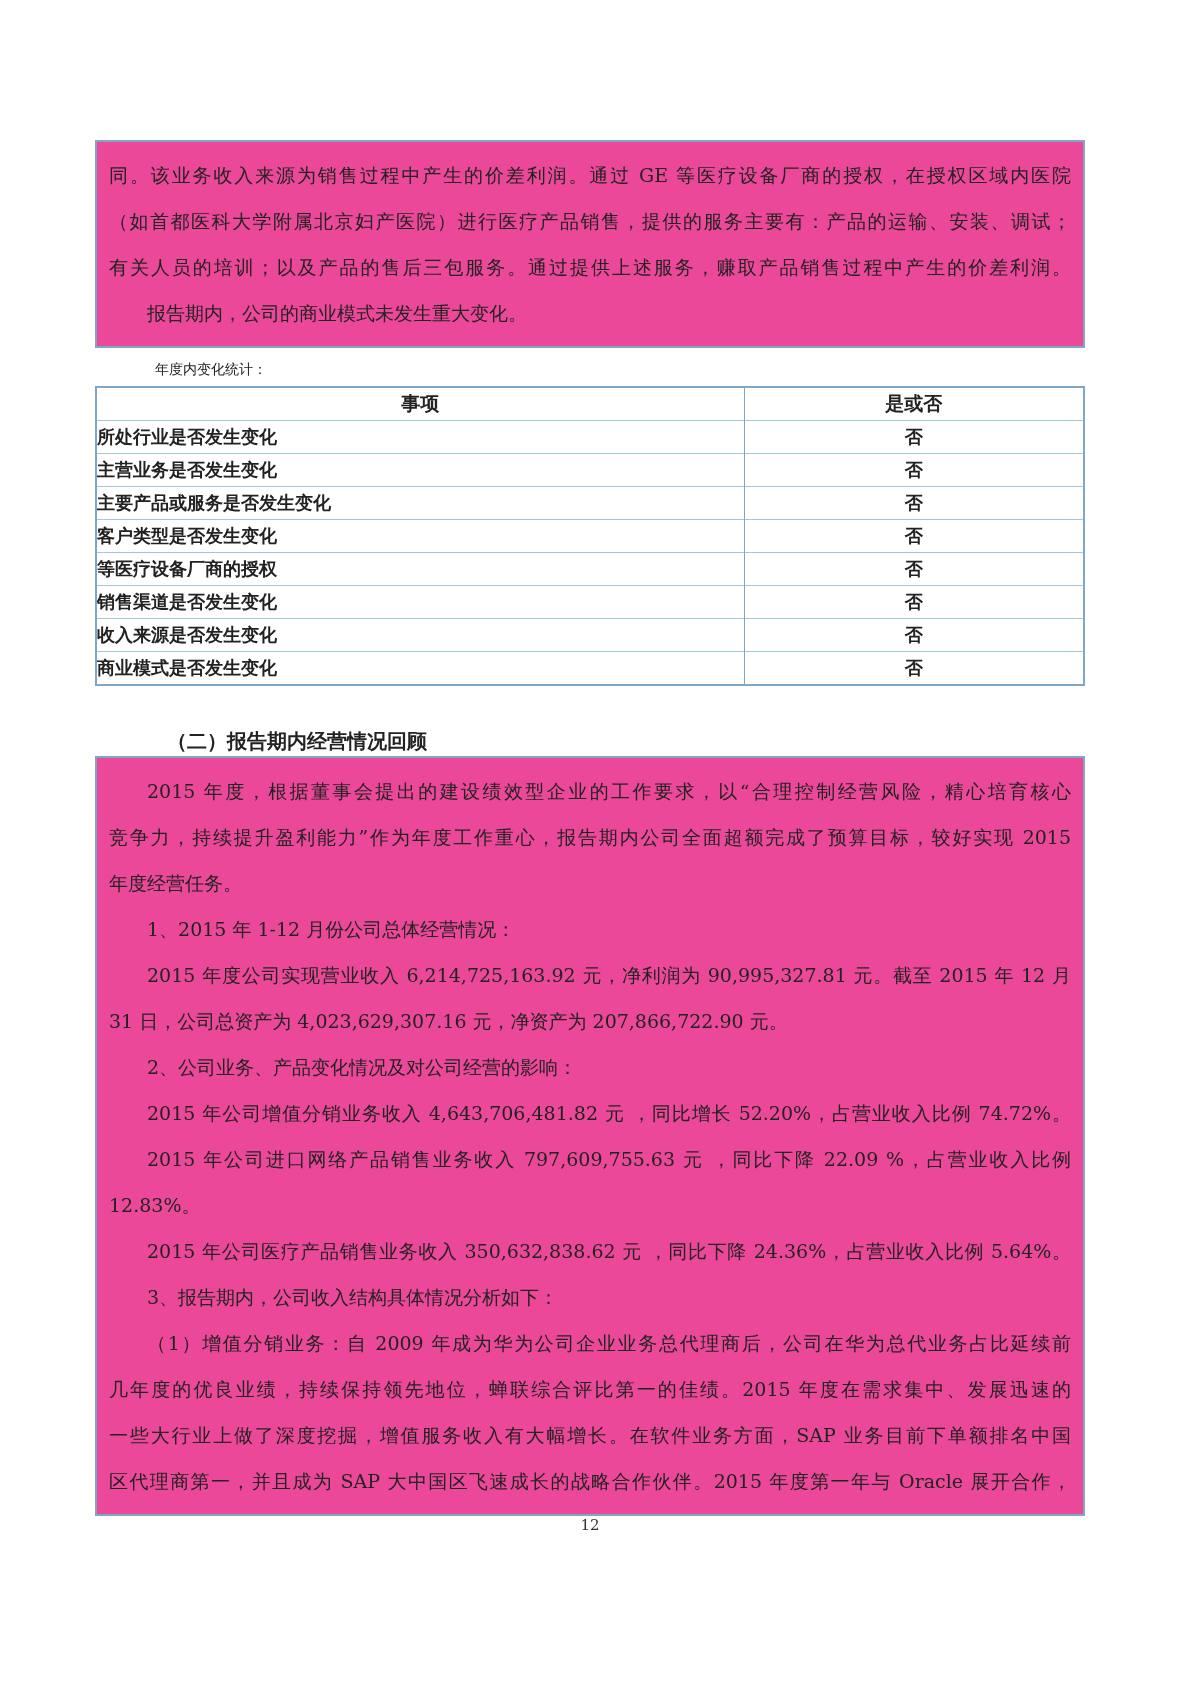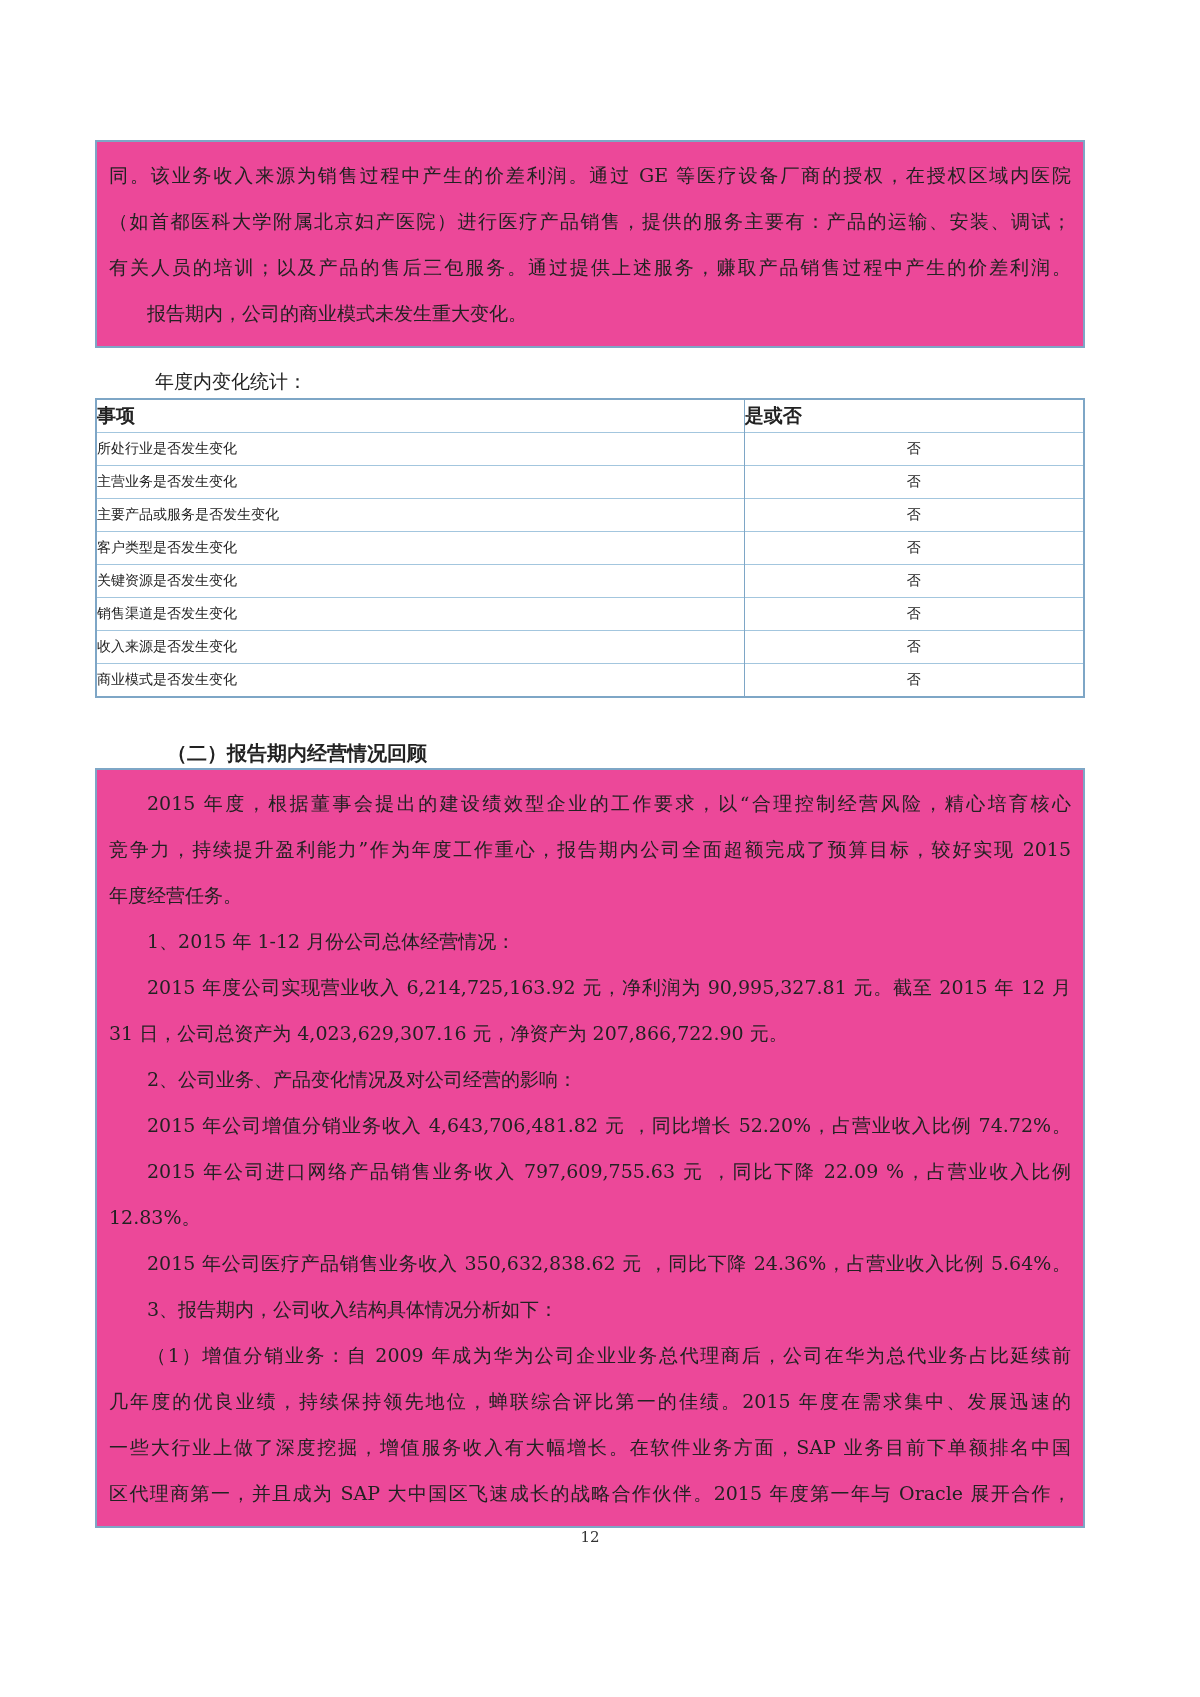--- a/index.html
+++ b/index.html
@@ -26,49 +26,49 @@
     white-space:nowrap;overflow:hidden;
   }
   .line.fill{
     text-align:justify;
     text-align-last:justify;
     text-justify:inter-character;
   }
   .line.indent{text-indent:2em;}
   
   .stats-label{
-    margin-top:20px;
+    margin-top:8px;
     padding-left:60px;
-    font-size:19px;
+    font-size:14px;
     line-height:26px;
     height:26px;
   }
   
   .chg-table{
     margin-top:4px;
     border:2px solid #7ea6c6;
     border-collapse:collapse;
     width:100%;
     table-layout:fixed;
   }
   .chg-table td,.chg-table th{
     border-left:1px solid #7ea6c6;
     border-top:1px solid #a3c6de;
     height:32px;
-    font-size:14px;
-    font-weight:normal;
+    font-size:18px;
+    font-weight:bold;
     padding:0;
     overflow:hidden;
     white-space:nowrap;
   }
   .chg-table tr:first-child th{border-top:none;}
   .chg-table td:first-child,.chg-table th:first-child{border-left:none;}
   .col-item{width:65.6%;}
   .col-answer{width:34.4%;}
-  .chg-table th{font-weight:bold;font-size:19px;text-align:left;}
+  .chg-table th{font-weight:bold;font-size:19px;text-align:center;}
   .cell-item{text-align:left;padding-left:10px;}
   .cell-answer{text-align:center;}
   
   .section-heading{
     margin-top:40px;
     padding-left:72px;
     font-size:20px;
     font-weight:bold;
     line-height:30px;
     height:30px;
@@ -126,21 +126,21 @@
           <td class="cell-item">主要产品或服务是否发生变化</td>
           <td class="cell-answer">否</td>
         </tr>
 
         <tr>
           <td class="cell-item">客户类型是否发生变化</td>
           <td class="cell-answer">否</td>
         </tr>
 
         <tr>
-          <td class="cell-item">关键资源是否发生变化</td>
+          <td class="cell-item">等医疗设备厂商的授权</td>
           <td class="cell-answer">否</td>
         </tr>
 
         <tr>
           <td class="cell-item">销售渠道是否发生变化</td>
           <td class="cell-answer">否</td>
         </tr>
 
         <tr>
           <td class="cell-item">收入来源是否发生变化</td>

